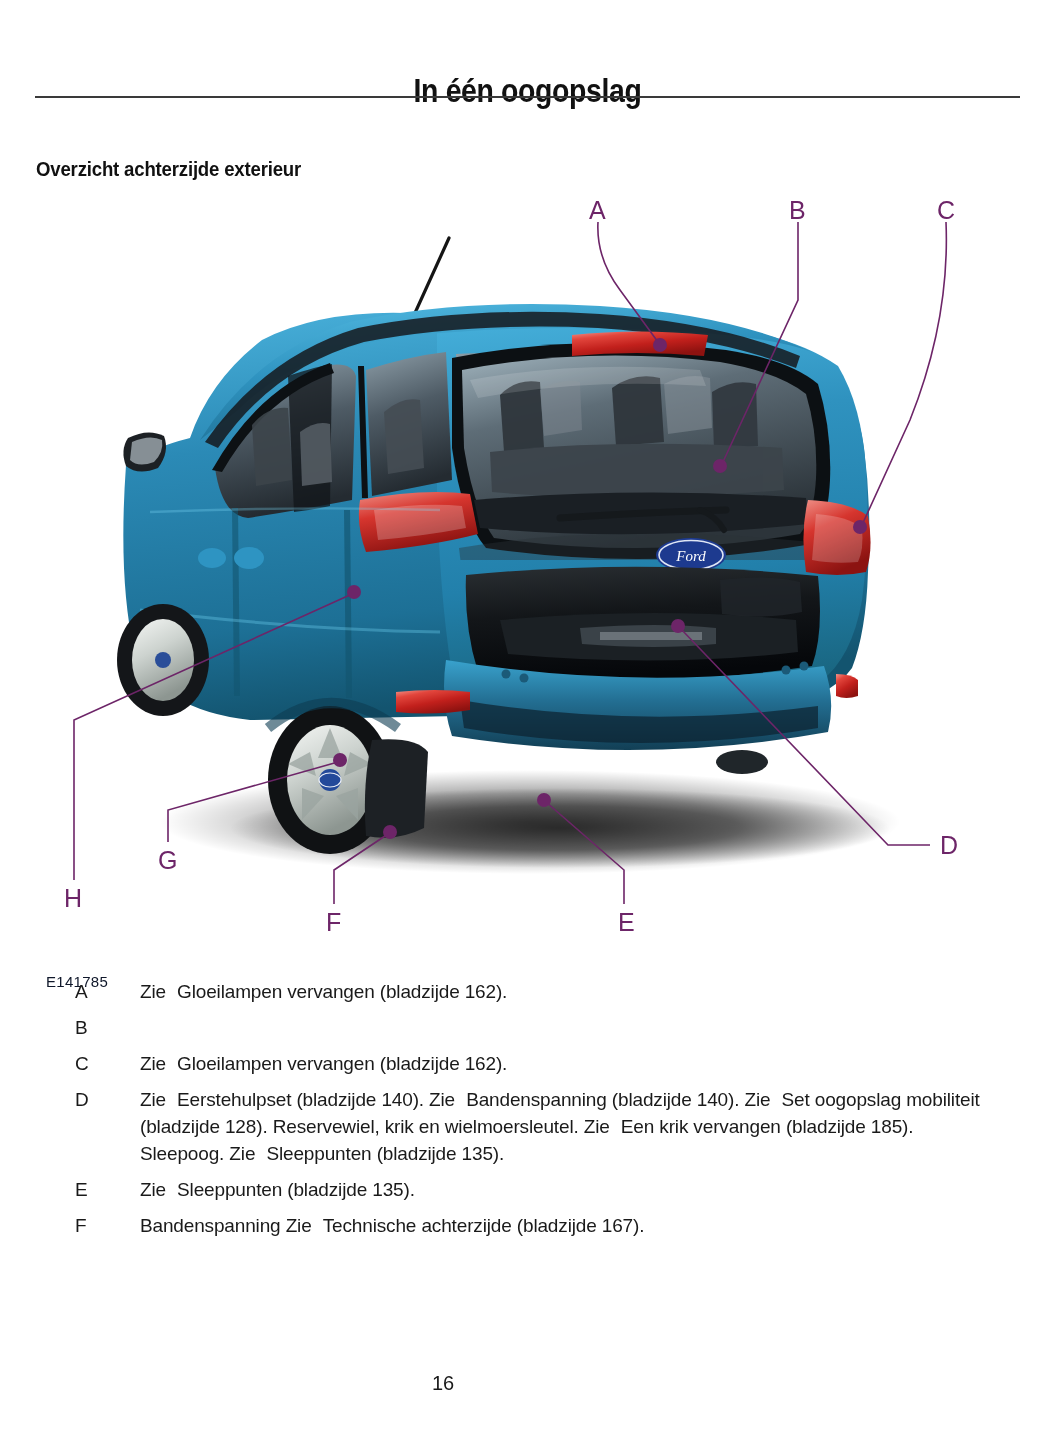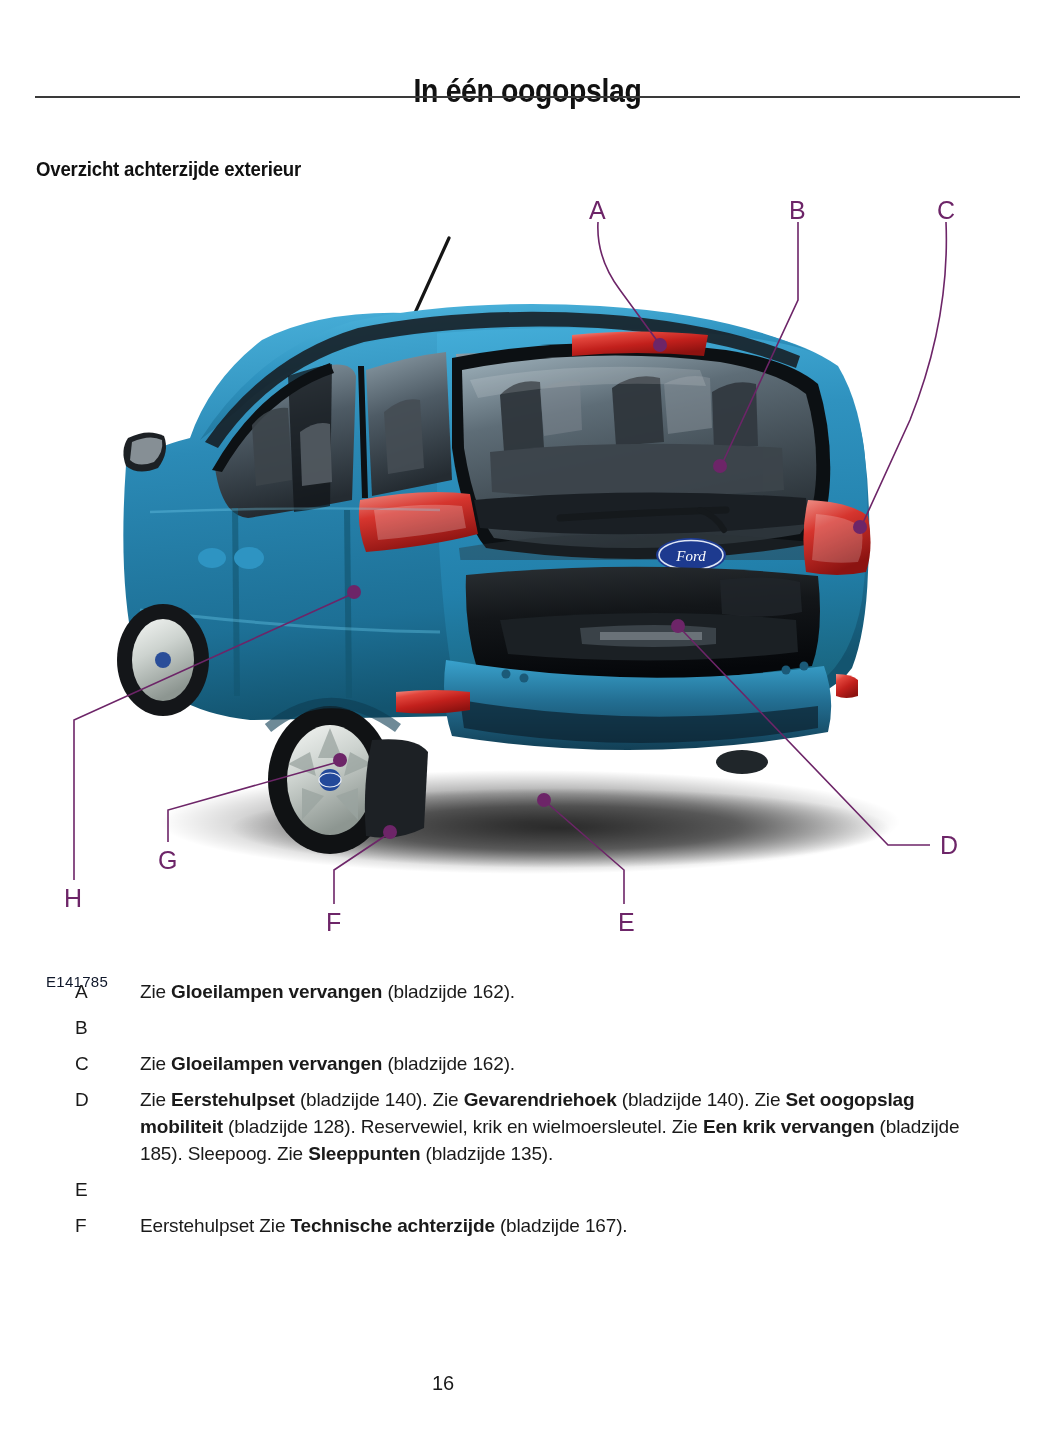--- a/index.html
+++ b/index.html
@@ -42,21 +42,21 @@
   .legend{position:absolute;left:0;top:978px;width:1055px;}
   .row{position:relative;display:flex;margin-bottom:9px;}
   .row .key{
     width:65px;flex:0 0 65px;text-align:left;padding-left:75px;
     font-size:19px;color:#1a1a1a;line-height:27px;
   }
   .row .body{
     flex:1;max-width:845px;font-size:19px;line-height:27px;color:#1a1a1a;
     letter-spacing:-0.15px;
   }
-  .row .body b{font-weight:bold;}
+  .row .body b{font-weight:normal;margin-left:6px;}
 
   
   .folio{
     position:absolute;left:0;top:1372px;width:886px;text-align:center;
     font-size:20px;color:#1a1a1a;
   }
 </style>
 </head>
 <body>
 
@@ -337,32 +337,35 @@
     <div class="row">
       <div class="key">C</div>
       <div class="body">
         <span>Zie </span><b>Gloeilampen vervangen</b><span> (bladzijde 162).</span>
       </div>
     </div>
 
     <div class="row">
       <div class="key">D</div>
       <div class="body">
-        <span>Zie </span><b>Eerstehulpset</b><span> (bladzijde 140).  Zie </span><b>Gevarendriehoek</b><span> (bladzijde 140).  Zie </span><b>Set oogopslag mobiliteit</b><span> (bladzijde 128).  Reservewiel, krik en wielmoersleutel. Zie </span><b>Een krik vervangen</b><span> (bladzijde 185). Sleepoog. Zie </span><b>Sleeppunten</b><span> (bladzijde 135).</span>
+        <span>Zie </span><b>Eerstehulpset</b><span> (bladzijde 140).  Zie </span><b>Bandenspanning</b><span> (bladzijde 140).  Zie </span><b>Set oogopslag mobiliteit</b><span> (bladzijde 128).  Reservewiel, krik en wielmoersleutel. Zie </span><b>Een krik vervangen</b><span> (bladzijde 185). Sleepoog. Zie </span><b>Sleeppunten</b><span> (bladzijde 135).</span>
       </div>
     </div>
 
     <div class="row">
       <div class="key">E</div>
+      <div class="body">
+        <span>Zie </span><b>Sleeppunten</b><span> (bladzijde 135).</span>
+      </div>
     </div>
 
     <div class="row">
       <div class="key">F</div>
       <div class="body">
-        <span>Eerstehulpset  Zie </span><b>Technische achterzijde</b><span> (bladzijde 167).</span>
+        <span>Bandenspanning  Zie </span><b>Technische achterzijde</b><span> (bladzijde 167).</span>
       </div>
     </div>
 
   </div>
 
   <div class="folio">16</div>
 
 </div>
 
 </body></html>

